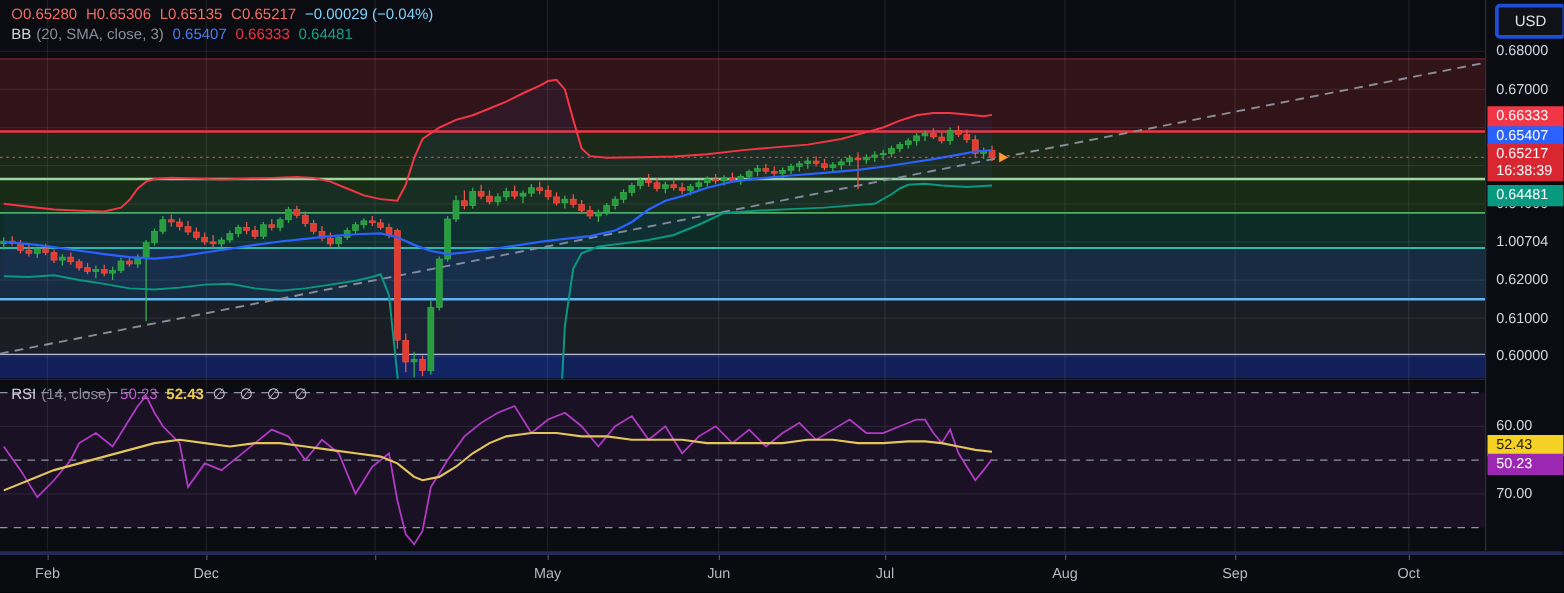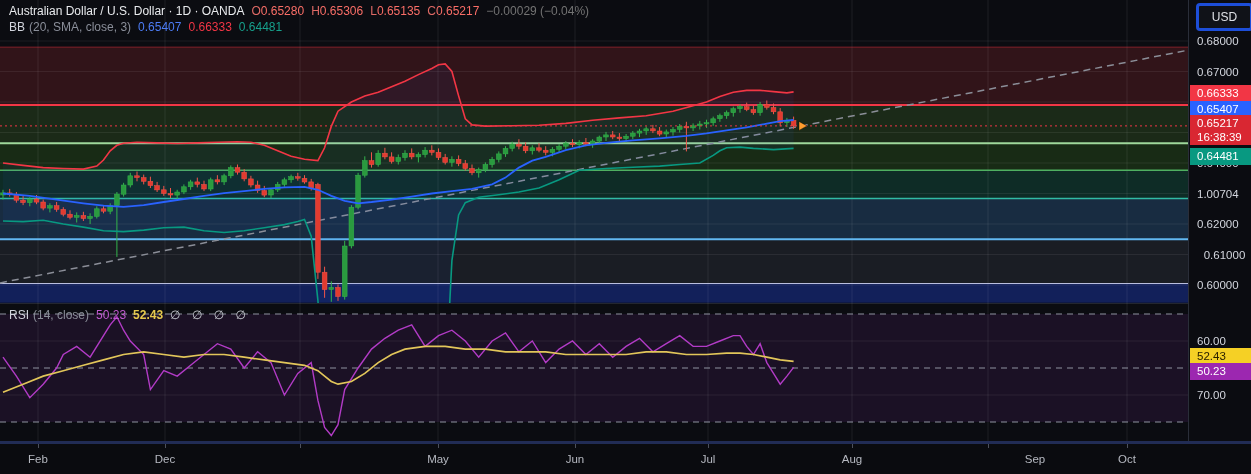--- a/index.html
+++ b/index.html
@@ -10,21 +10,21 @@
   #rsi-svg{top:303px;}
   .legend{position:absolute;left:9px;z-index:20;display:flex;align-items:center;gap:7px;
           font-size:12px;white-space:nowrap;pointer-events:none;}
   .legend span{pointer-events:auto;}
   #legend-row1{top:4px;}
   #legend-row2{top:20px;}
   #rsi-legend{top:308px;}
   .sym{color:#e8eaed;}
   .okey{color:#e06a66;}
   .oval{color:#fa6e67;}
-  .chg{color:#737373;}
+  .chg{color:#7dd3fc;}
   .ind-title{color:#d1d4dc;}
   .ind-params{color:#8a8e99;margin-left:-3px;}
   .v-blue{color:#4c7cf5;}
   .v-red{color:#f23645;}
   .v-teal{color:#16a08c;}
   .v-purple{color:#c05ad0;}
   .v-yellow{color:#e6c94d;font-weight:bold;}
   .v-hidden{color:#c6c9d0;letter-spacing:4px;}
   #price-axis{position:absolute;top:0;left:1188px;width:63px;height:441px;z-index:10;
               border-left:1px solid #2a2e39;background:transparent;cursor:ns-resize;}
@@ -345,21 +345,20 @@
       <line x1="988" x2="988" y1="0" y2="140" stroke="rgba(255,255,255,0.08)" stroke-width="1"></line>
       <line x1="1127" x2="1127" y1="0" y2="140" stroke="rgba(255,255,255,0.08)" stroke-width="1"></line>
       <line x1="0" x2="1188" y1="11" y2="11" stroke="#8f93a0" stroke-width="1" stroke-dasharray="6 5"></line>
       <line x1="0" x2="1188" y1="65" y2="65" stroke="#8f93a0" stroke-width="1" stroke-dasharray="6 5"></line>
       <line x1="0" x2="1188" y1="119" y2="119" stroke="#8f93a0" stroke-width="1" stroke-dasharray="6 5"></line>
       <polyline fill="none" stroke="#b23bc6" stroke-width="1.4" points="3,54.2 16.4,73.1 29.8,94.7 43.2,81.2 56.6,65 63.3,51.5 76.7,43.4 90.1,54.2 103.5,32.6 110.2,21.8 116.9,13.7 123.6,27.2 130.3,38 143.7,51.5 150.4,86.6 163.8,67.7 177.2,73.1 190.6,62.3 204,51.5 217.4,40.7 230.8,46.1 244.2,65 257.6,48.8 271,59.6 284.4,92 297.8,70.4 311.2,59.6 317.9,97.4 324.6,124.4 331.3,132.5 338,121.7 344.7,86.6 358.1,65 371.5,46.1 384.9,35.3 398.3,27.2 411.7,21.8 425.1,43.4 438.5,32.6 451.9,27.2 465.3,38 478.7,54.2 492.1,38 505.5,29.9 518.9,48.8 532.3,38 545.7,59.6 559.1,46.1 572.5,38 585.9,51.5 599.3,40.7 612.7,54.2 626.1,43.4 639.5,35.3 652.9,48.8 666.3,40.7 679.7,32.6 693.1,43.4 706.5,43.4 719.9,38 733.3,32.6 740,32.6 746.7,43.4 753.4,51.5 760.1,40.7 766.8,59.6 773.5,70.4 780.2,81.2 786.9,73.1 793.6,64.4"></polyline>
       <polyline fill="none" stroke="#e2c65a" stroke-width="1.7" points="3,89.3 23.1,81.2 43.2,73.1 63.3,67.7 83.4,62.3 103.5,56.9 123.6,51.5 143.7,48.8 163.8,51.5 183.9,54.2 204,51.5 224.1,51.5 244.2,54.2 264.3,56.9 284.4,59.6 304.5,62.3 317.9,67.7 324.6,73.1 331.3,78.5 338,81.2 351.4,78.5 364.8,70.4 378.2,59.6 391.6,51.5 405,46.1 425.1,43.4 445.2,43.4 465.3,46.1 485.4,46.1 505.5,48.8 525.6,48.8 545.7,48.8 565.8,51.5 585.9,51.5 606,51.5 626.1,51.5 646.2,48.8 666.3,48.8 686.4,51.5 706.5,51.5 726.6,50.1 740,50.1 753.4,51.5 766.8,54.2 780.2,56.9 793.6,58.4"></polyline>
     </svg>
 
   <div class="legend" id="legend-row1">
-    <span class="sym">Australian Dollar / U.S. Dollar · 1D · OANDA</span>
     <span><span class="okey">O</span><span class="oval">0.65280</span></span>
     <span><span class="okey">H</span><span class="oval">0.65306</span></span>
     <span><span class="okey">L</span><span class="oval">0.65135</span></span>
     <span><span class="okey">C</span><span class="oval">0.65217</span></span>
     <span class="chg">−0.00029 (−0.04%)</span>
   </div>
 
   <div class="legend" id="legend-row2">
     <span class="ind-title">BB</span>
     <span class="ind-params">(20, SMA, close, 3)</span>
@@ -375,21 +374,21 @@
     <span class="v-yellow">52.43</span>
     <span class="v-hidden">∅ ∅ ∅ ∅</span>
   </div>
 
   <div id="price-axis">
       <div class="ax-label" style="top: 34px;">0.68000</div>
       <div class="ax-label" style="top: 64.5px;">0.67000</div>
       <div class="ax-label" style="top: 156px;">0.64000</div>
       <div class="ax-label" style="top: 186.5px;">1.00704</div>
       <div class="ax-label" style="top: 217px;">0.62000</div>
-      <div class="ax-label" style="top: 247.5px; text-align: center;">0.61000</div>
+      <div class="ax-label" style="top: 247.5px;">0.61000</div>
       <div class="ax-label" style="top: 278px;">0.60000</div>
       <div class="ax-badge" style="top: 84.5px; height: 17px; background: rgb(242, 54, 69); color: rgb(255, 255, 255);">0.66333</div>
       <div class="ax-badge" style="top: 100.5px; height: 17px; background: rgb(41, 98, 255); color: rgb(255, 255, 255);">0.65407</div>
       <div class="ax-badge" style="top: 115px; height: 30px; background: rgb(217, 39, 50); color: rgb(255, 255, 255);">0.65217<div class="sub">16:38:39</div></div>
       <div class="ax-badge" style="top: 147.5px; height: 17px; background: rgb(8, 153, 129); color: rgb(255, 255, 255);">0.64481</div>
       <div class="ax-label" style="top: 334px;">60.00</div>
       <div class="ax-label" style="top: 388px;">70.00</div>
       <div class="ax-badge" style="top: 347.5px; height: 17px; background: rgb(245, 208, 37); color: rgb(42, 32, 0);">52.43</div>
       <div class="ax-badge" style="top: 362.5px; height: 17px; background: rgb(156, 39, 176); color: rgb(255, 255, 255);">50.23</div>
     </div>
@@ -405,17 +404,17 @@
       <div class="month" style="left: 300px; margin-top: 48px;">Apr</div>
       <div class="tick" style="left: 438px;"></div>
       <div class="month" style="left: 438px;">May</div>
       <div class="tick" style="left: 575px;"></div>
       <div class="month" style="left: 575px;">Jun</div>
       <div class="tick" style="left: 708px;"></div>
       <div class="month" style="left: 708px;">Jul</div>
       <div class="tick" style="left: 852px;"></div>
       <div class="month" style="left: 852px;">Aug</div>
       <div class="tick" style="left: 988px;"></div>
-      <div class="month" style="left: 988px; margin-left: 47px;">Sep</div>
+      <div class="month" style="left: 988px;">Sep</div>
       <div class="tick" style="left: 1127px;"></div>
       <div class="month" style="left: 1127px;">Oct</div>
     </div>
 </div>
 
 </body></html>

